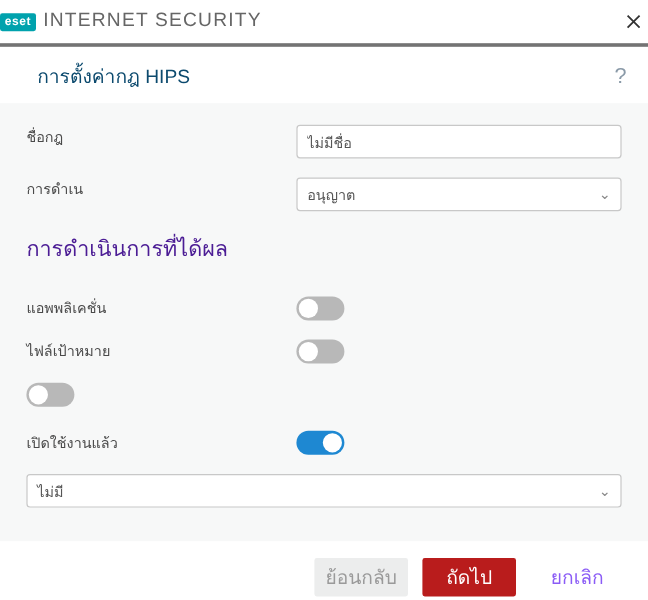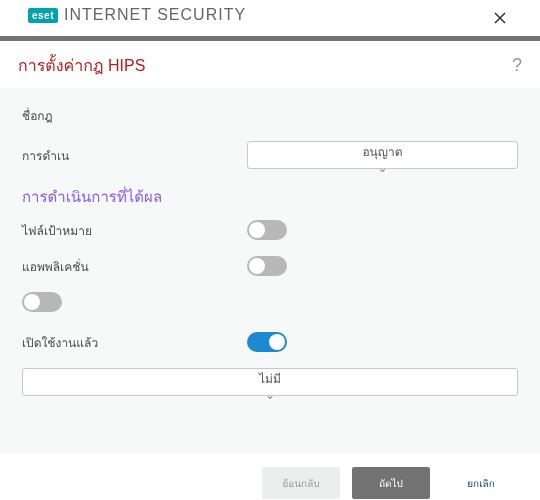--- a/index.html
+++ b/index.html
@@ -1,43 +1,43 @@
 <!DOCTYPE html>
 <html><head>
 <meta charset="utf-8">
 <style>
   * { box-sizing: border-box; margin: 0; padding: 0; font-family: "Segoe UI", Tahoma, sans-serif; }
   body { width: 540px; height: 500px; background: #fff; overflow: hidden; }
-  .titlebar { display: flex; align-items: flex-start; padding: 6px 28px; border-bottom: 5px solid #737373; }
+  .titlebar { display: flex; align-items: center; padding: 6px 0; border-bottom: 3px solid #737373; }
   .logo { display: inline-flex; align-items: center; gap: 6px; }
   .logo-badge { background: #00a2ad; color: #fff; font-size: 10px; font-weight: bold; padding: 2px 4px; border-radius: 2px; letter-spacing: 0.5px; }
   .logo-text { font-size: 16px; letter-spacing: 1px; color: #666; font-weight: 300; }
   .close-btn { margin-left: auto; width: 24px; height: 24px; display: flex; align-items: center; justify-content: center; cursor: pointer; color: #444; }
   .close-btn svg { width: 12px; height: 12px; }
   .header { display: flex; align-items: center; padding: 12px 18px 10px; }
-  .header-title { font-size: 16px; color: #b91c1c; font-weight: 400; }
+  .header-title { font-size: 16px; color: #0c4a6e; font-weight: 400; margin-left: 13px; }
   .help-btn { margin-left: auto; color: #8a9aa8; font-size: 18px; cursor: pointer; }
   .content { background: #f7f8f8; margin: 0; padding: 18px 22px 8px; height: 365px; }
-  .row { display: flex; align-items: center; margin-bottom: 16px; }
+  .row { display: flex; align-items: flex-start; margin-bottom: 16px; }
   .row.section-gap { margin-top: 20px; }
   .label { width: 225px; font-size: 12px; color: #4a4a4a; }
-  .section-label { font-size: 15px; color: #8b5cf6; margin-bottom: 11px; margin-top: 4px; }
+  .section-label { font-size: 18px; color: #4c1d95; margin-bottom: 26px; margin-top: 4px; }
   .field { flex: 1; }
   .text-input, .select { width: 100%; height: 28px; border: 1px solid #c8c8c8; border-radius: 3px; padding: 0 8px; font-size: 12px; color: #555; background: #fff; }
-  .select { display: flex; align-items: center; justify-content: space-between; cursor: pointer; flex-direction: column; }
+  .select { display: flex; align-items: center; justify-content: space-between; cursor: pointer; }
   .select .chev { color: #888; }
   .toggle { width: 40px; height: 20px; border-radius: 10px; background: #b8b8b8; position: relative; cursor: pointer; }
   .toggle::after { content: ""; position: absolute; width: 16px; height: 16px; border-radius: 50%; background: #fff; top: 2px; left: 2px; transition: left .1s; }
   .toggle.on { background: #1e88d2; }
   .toggle.on::after { left: 22px; }
   .footer { display: flex; justify-content: flex-end; gap: 12px; padding: 14px 20px; }
-  .btn { min-width: 78px; height: 32px; border-radius: 2px; font-size: 10px; display: flex; align-items: center; justify-content: center; cursor: pointer; border: none; }
+  .btn { min-width: 78px; height: 32px; border-radius: 2px; font-size: 16px; display: flex; align-items: center; justify-content: center; cursor: pointer; border: none; }
   .btn-disabled { background: #eceded; color: #9a9a9a; cursor: default; }
-  .btn-primary { background: #737373; color: #fff; }
-  .btn-link { background: transparent; color: #0c4a6e; }
+  .btn-primary { background: #b91c1c; color: #fff; }
+  .btn-link { background: transparent; color: #8b5cf6; }
 </style>
 </head>
 <body>
 
 <div class="titlebar">
   <span class="logo">
     <span class="logo-badge">eset</span>
     <span class="logo-text">INTERNET SECURITY</span>
   </span>
   <span class="close-btn">
@@ -49,41 +49,44 @@
 
 <div class="header">
   <div class="header-title">การตั้งค่ากฎ HIPS</div>
   <div class="help-btn">?</div>
 </div>
 
 <div class="content">
 
   <div class="row">
     <div class="label">ชื่อกฎ</div>
+    <div class="field">
+      <input class="text-input" value="ไม่มีชื่อ" style="">
+    </div>
   </div>
 
   <div class="row">
     <div class="label">การดำเน</div>
     <div class="field">
       <div class="select">
         <span>อนุญาต</span>
         <span class="chev">⌄</span>
       </div>
     </div>
   </div>
 
   <div class="section-label section-gap">การดำเนินการที่ได้ผล</div>
 
   <div class="row">
-    <div class="label">ไฟล์เป้าหมาย</div>
+    <div class="label">แอพพลิเคชั่น</div>
     <div class="toggle"></div>
   </div>
 
   <div class="row">
-    <div class="label">แอพพลิเคชั่น</div>
+    <div class="label">ไฟล์เป้าหมาย</div>
     <div class="toggle"></div>
   </div>
 
   <div class="row">
     <div class="toggle"></div>
   </div>
 
   <div class="row section-gap">
     <div class="label">เปิดใช้งานแล้ว</div>
     <div class="toggle on"></div>

